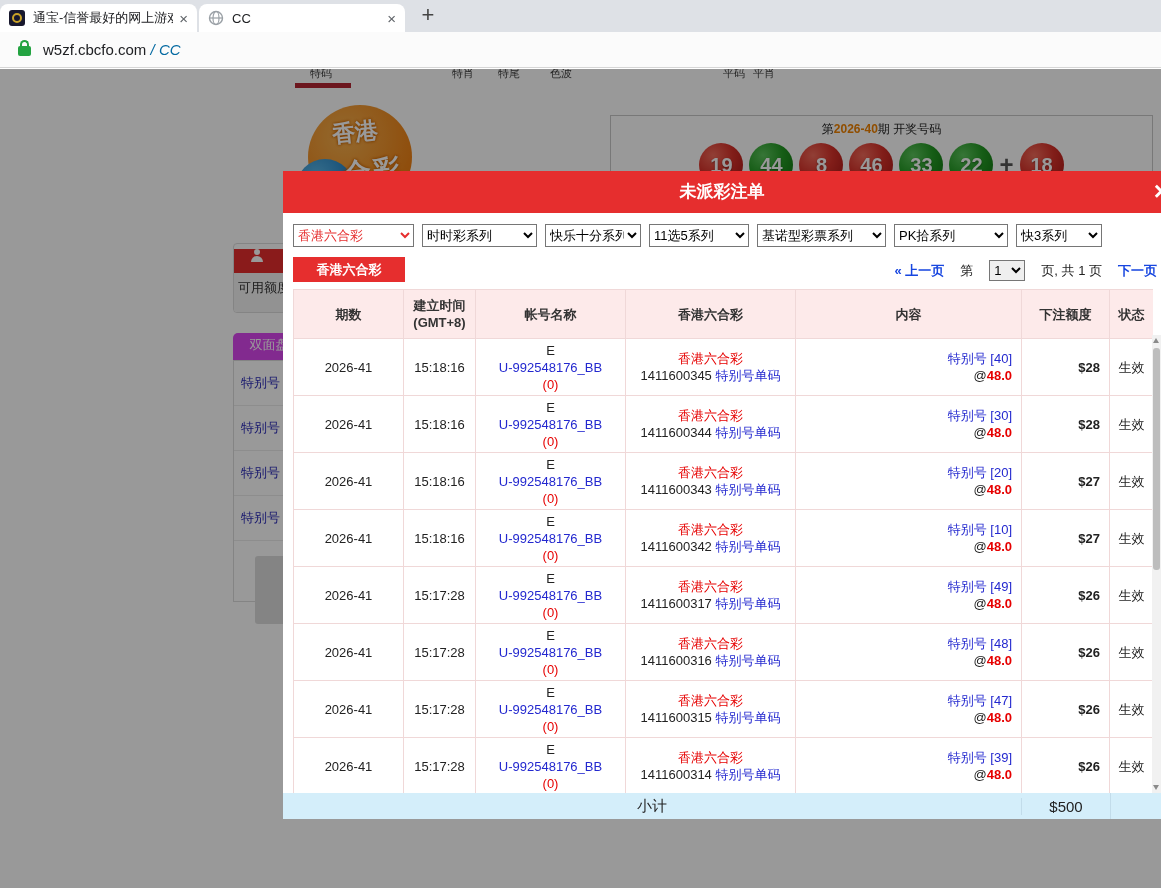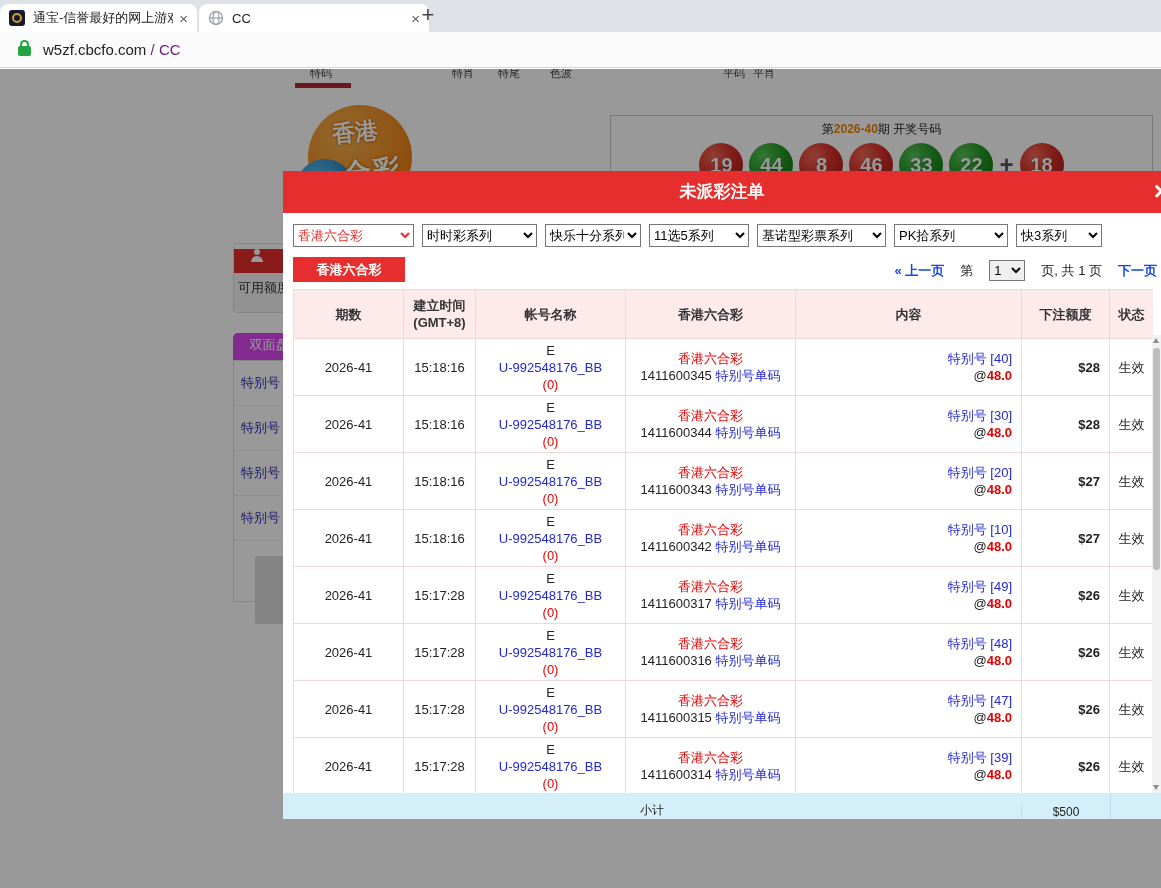--- a/index.html
+++ b/index.html
@@ -5,36 +5,36 @@
   html,body{margin:0;padding:0;}
   body{
     width:1161px;height:888px;overflow:hidden;position:relative;
     font-family:"Liberation Sans","DejaVu Sans",sans-serif;background:#fff;
   }
   
   .tabbar{position:absolute;top:0;left:0;width:1161px;height:32px;background:#dee1e6;}
   .tab{position:absolute;top:4px;height:28px;background:#fff;border-radius:8px 8px 0 0;
        display:flex;align-items:center;padding:0 9px;box-sizing:border-box;}
   .tab.tab1{left:0;width:197px;}
-  .tab.tab2{left:199px;width:230px;}
+  .tab.tab2{left:199px;width:206px;}
   .tab-title{font-size:13px;color:#202124;white-space:nowrap;overflow:hidden;flex:1;margin-left:8px;}
   .tab-close{color:#5f6368;font-size:15px;margin-left:6px;line-height:1;}
   .fav1{width:16px;height:16px;background:#18182e;border-radius:3px;position:relative;flex:none;}
   .fav1::after{content:"";position:absolute;left:3px;top:3px;width:10px;height:10px;
        border:2px solid #c9a227;border-radius:50%;box-sizing:border-box;}
   .globe{flex:none;}
   .newtab{position:absolute;left:414px;top:0;width:28px;height:32px;font-size:22px;color:#444;
        text-align:center;line-height:30px;}
   .urlbar{position:absolute;top:32px;left:0;width:1161px;height:36px;background:#fbfbfb;
        border-bottom:1px solid #d6d6d6;display:flex;align-items:center;padding-left:18px;box-sizing:border-box;}
   .lock{position:relative;width:13px;height:10px;background:#23a341;border-radius:2px;margin:3px 12px 0 0;flex:none;}
   .lock::before{content:"";position:absolute;left:2px;top:-6px;width:9px;height:9px;
        border:2px solid #23a341;border-bottom:none;border-radius:5px 5px 0 0;box-sizing:border-box;}
   .url{font-size:15px;color:#202124;}
-  .url .path{color:#701a75;}
+  .url .path{color:#0369a1;font-style:italic;}
 
   
   .page{position:absolute;top:69px;left:0;width:1161px;height:819px;background:#fff;overflow:hidden;}
   .nav-tab{position:absolute;top:-3px;font-size:11px;color:#3f3f3f;}
   .nav-tab-0{left:310px}.nav-tab-1{left:452px}.nav-tab-2{left:498px}.nav-tab-3{left:550px}
   .nav-tab-4{left:723px}.nav-tab-5{left:753px}
   .nav-underline{position:absolute;left:295px;top:14px;width:56px;height:5px;background:#b42633;}
 
   .logo{position:absolute;left:296px;top:36px;width:120px;height:112px;}
   .logo-orange{position:absolute;left:12px;top:0;width:104px;height:104px;border-radius:50%;
@@ -107,21 +107,21 @@
        border:1px solid #f0d8d8;line-height:17px;}
   .bets td{height:54px;border:1px solid #f0d8d8;font-size:13px;color:#222;text-align:center;
        vertical-align:middle;line-height:17px;overflow:hidden;}
   .bets td.content,.bets td.amount{text-align:right;padding-right:9px;}
   .acct-link,.bet-type,.content-label{color:#2328cf;text-decoration:none;cursor:pointer;}
   .acct-zero,.game-name{color:#e60000;}
   .odds-val{color:#e60000;font-weight:bold;}
   .amount{font-weight:bold;}
 
   .modal-footer{position:absolute;left:0;bottom:0;width:878px;height:26px;background:#d4eefa;
-       display:flex;align-items:flex-end;font-size:12px;color:#222;box-sizing:border-box;}
+       display:flex;align-items:center;font-size:15px;color:#222;box-sizing:border-box;}
   .foot-c1{width:738px;text-align:center;}
   .foot-c2{width:88px;text-align:center;font-weight:normal;border-left:1px solid #c2dcea;}
   .foot-c3{flex:1;border-left:1px solid #c2dcea;height:100%;}
 
   .vscroll{position:absolute;right:0;top:164px;bottom:26px;width:9px;background:#f1f1f1;}
   .vscroll .up,.vscroll .down{position:absolute;left:1px;width:0;height:0;border-left:3.5px solid transparent;border-right:3.5px solid transparent;}
   .vscroll .up{top:3px;border-bottom:5px solid #8a8a8a;}
   .vscroll .down{bottom:3px;border-top:5px solid #8a8a8a;}
   .vscroll .thumb{position:absolute;left:1px;top:13px;width:7px;height:222px;background:#bdbdbd;border-radius:3px;}
 </style>

